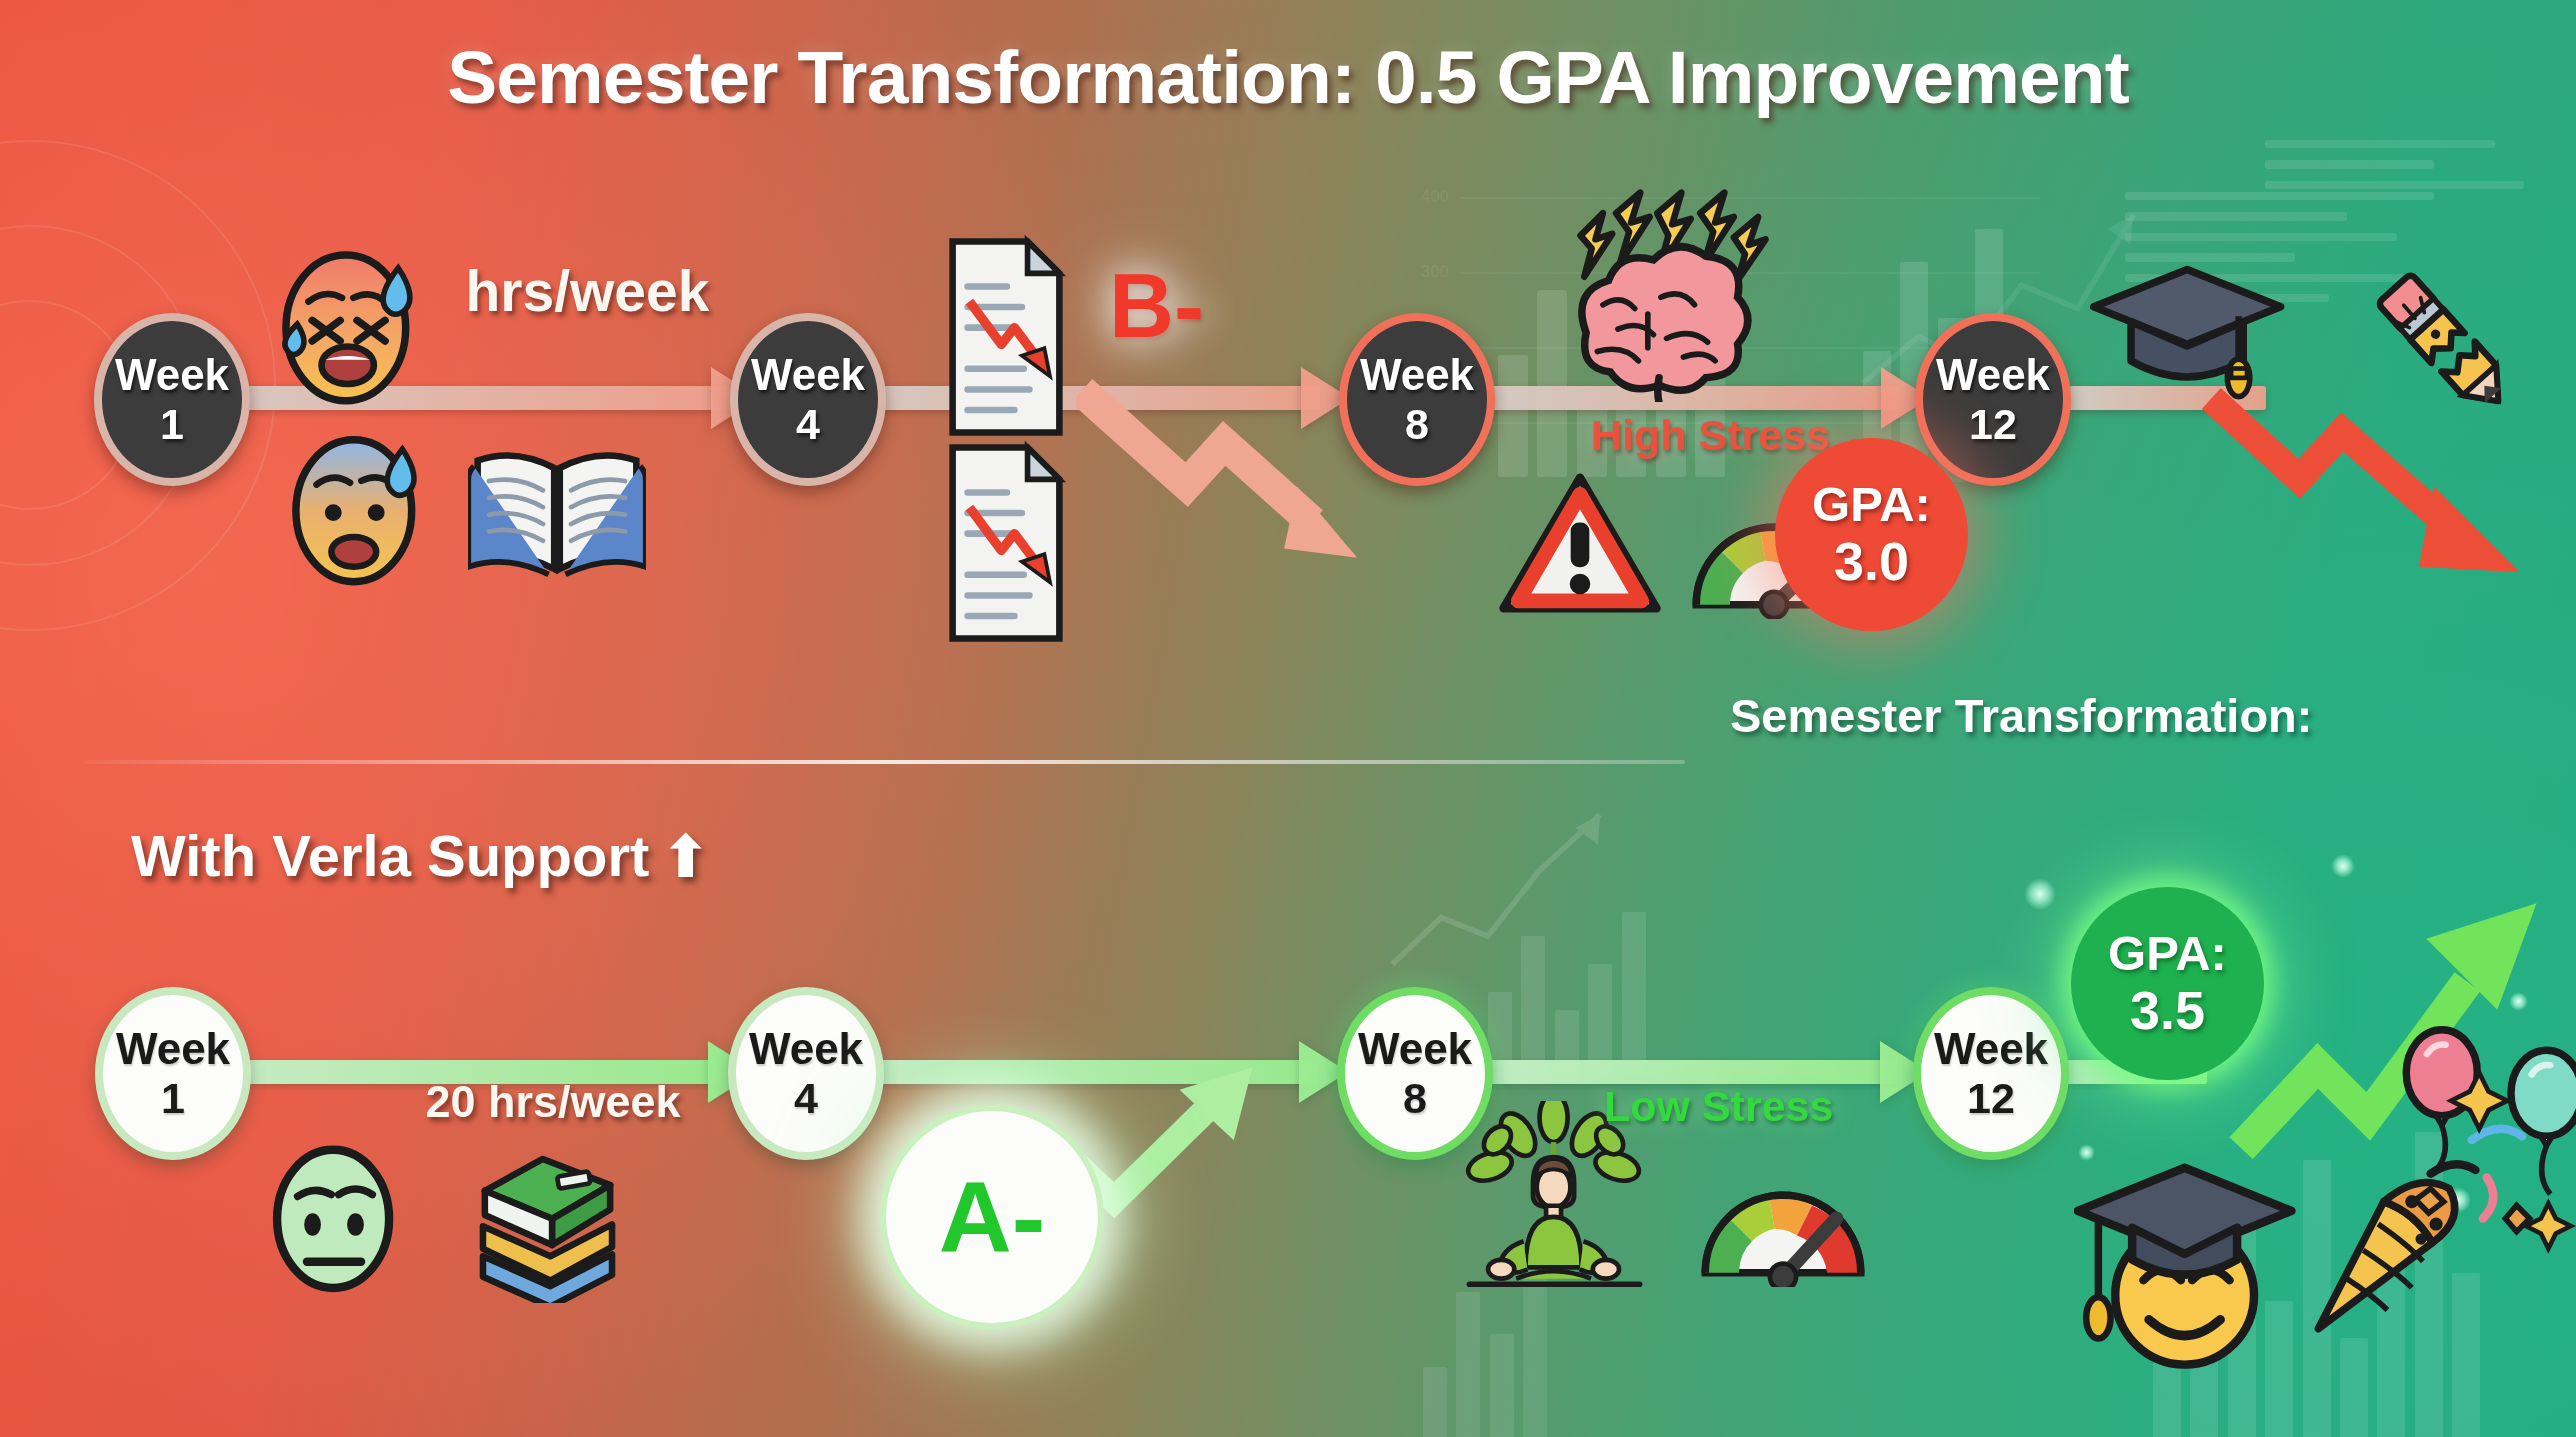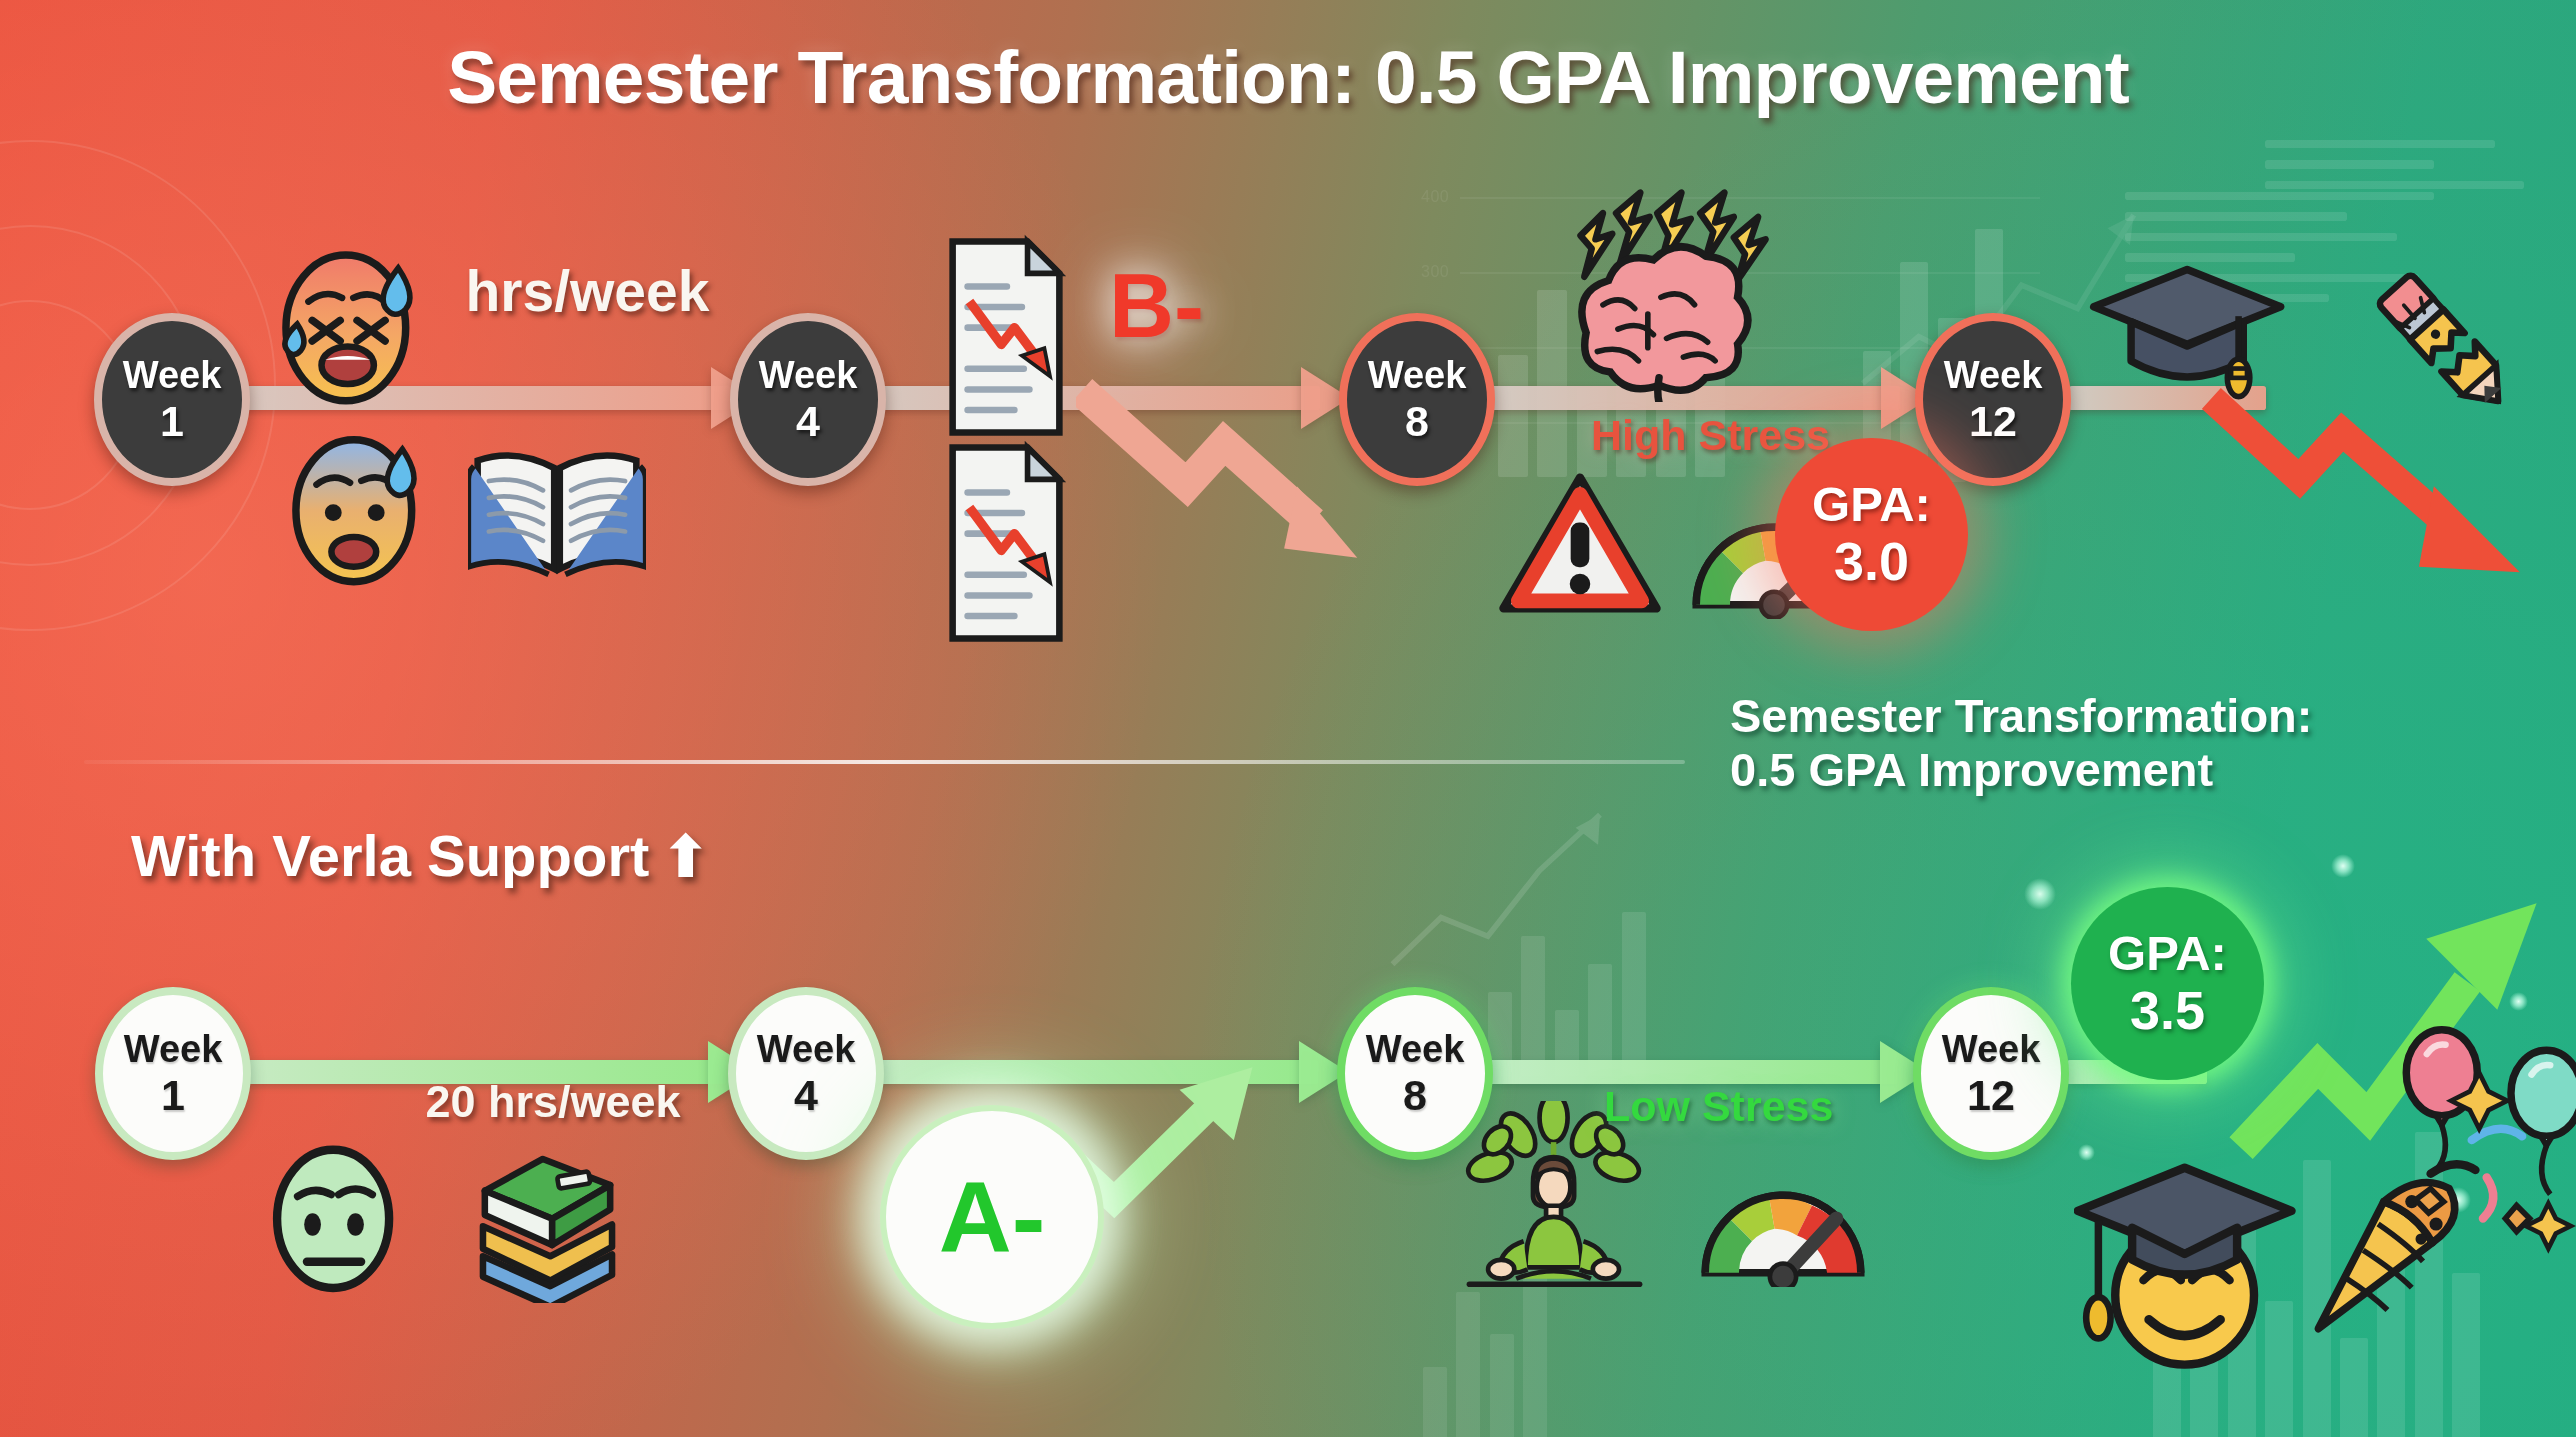--- a/index.html
+++ b/index.html
@@ -44,21 +44,21 @@
             border-bottom:31px solid transparent;}
   .railhead.bad{border-left:49px solid rgba(240,160,140,.95);
       filter:drop-shadow(0 2.8px 4.7px rgba(80,30,20,.3));}
   .railhead.good{border-left:49px solid rgba(155,236,146,.98);
       filter:drop-shadow(0 2.8px 4.7px rgba(10,70,40,.25));}
 
   
   .node{position:absolute;width:140px;height:157px;border-radius:50%;
         display:flex;flex-direction:column;align-items:center;justify-content:center;
         font-weight:bold;line-height:1.0;}
-  .node .w{font-size:38px;}
+  .node .w{font-size:44px;}
   .node .n{font-size:43px;margin-top:5.6px;}
   .node.dark{background:#3C3C3C;color:#fff;
      text-shadow:1.9px 2.8px 3.7px rgba(0,0,0,.6);}
   .node.dark.b-grey{border:8.4px solid #D9B4A9;box-shadow:0 6.6px 15px rgba(60,20,10,.4);}
   .node.dark.b-coral{border:8.4px solid #F0705A;box-shadow:0 6.6px 15px rgba(60,20,10,.4);}
   .node.light{background:#FCFCFA;color:#1A1A1A;text-shadow:0.9px 1.9px 1.9px rgba(0,0,0,.2);}
   .node.light.b-pale{border:8.4px solid #C8E9C0;box-shadow:0 6.6px 15px rgba(10,60,35,.3);}
   .node.light.b-green{border:8.4px solid #6FDC64;box-shadow:0 6.6px 17px rgba(10,70,40,.35), 0 0 24px rgba(120,255,140,.45);}
 
   
@@ -398,21 +398,20 @@
 
 
   <div class="divider" style="left:84px;top:760px;width:1601px;"></div>
 
   <div class="seclabel" style="left:131px;top:822px;">
     <span>With Verla Support</span><span class="ar">⬆</span>
   </div>
 
   <div class="caption" style="left:1730px;top:689px;">
     <div>Semester Transformation:</div>
-    <div>0.5 GPA Improvement</div>
   </div>
 
   <div class="rail good" style="left:236px;top:1060px;width:490px;"></div>
   <div class="railhead good" style="left:708px;top:1041px;"></div>
 
   <div class="rail good" style="left:871px;top:1060px;width:447px;"></div>
   <div class="railhead good" style="left:1299px;top:1041px;"></div>
 
   <div class="rail good" style="left:1486px;top:1060px;width:412px;"></div>
   <div class="railhead good" style="left:1880px;top:1041px;"></div>

